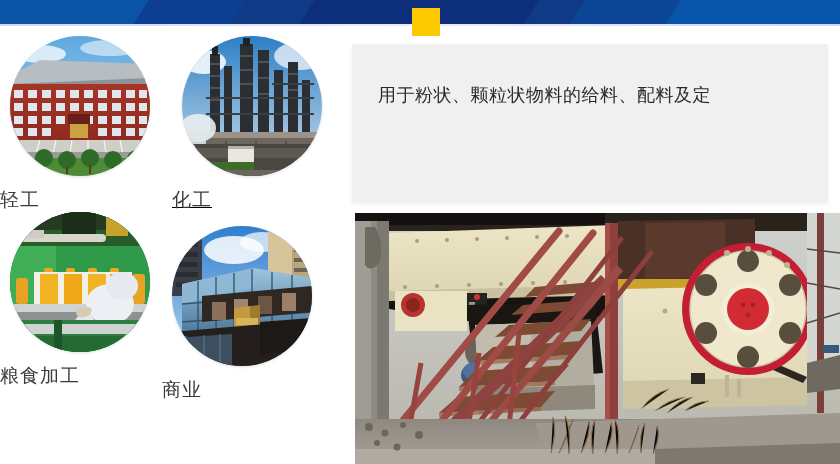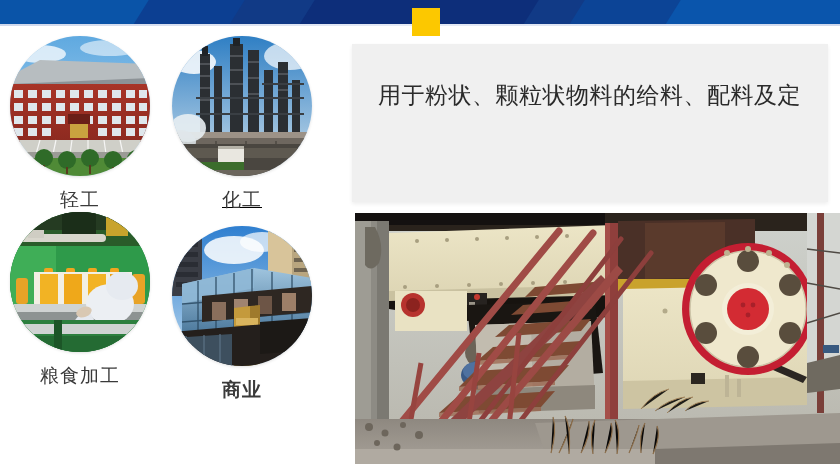--- a/index.html
+++ b/index.html
@@ -86,26 +86,25 @@
   
   .circle-grid {
     position: absolute;
     left: 0; top: 36px;
     width: 345px;
     height: 420px;
   }
   .cell {
     position: absolute;
     width: 160px;
-    text-align: center;
   }
   .cell-0 { left: 0px;   top: 0px; }
-  .cell-1 { left: 162px; top: 0px; text-decoration: underline; }
+  .cell-1 { left: 172px; top: 0px; text-decoration: underline; }
   .cell-2 { left: 0px;   top: 176px; }
-  .cell-3 { left: 162px; top: 190px; font-weight: bold; }
+  .cell-3 { left: 162px; top: 190px; }
 
   .thumb {
     width: 140px;
     height: 140px;
     border-radius: 50%;
     margin: 0 auto;
     overflow: hidden;
     position: relative;
     box-shadow: 0 1px 3px rgba(0,0,0,0.13);
   }
@@ -125,21 +124,21 @@
     left: 352px;
     top: 44px;
     width: 476px;
     height: 158px;
     background: #f0f0f0;
     box-sizing: border-box;
     padding: 30px 26px 0 26px;
     box-shadow: 0 2px 4px rgba(0,0,0,0.07);
   }
   .panel-text {
-    font-size: 23px;
+    font-size: 18px;
     line-height: 42px;
     color: #2b2b2b;
     font-family: "DejaVu Sans", "Liberation Sans", sans-serif;
     letter-spacing: 0.5px;
   }
 
   
   .photo {
     position: absolute;
     left: 355px;

